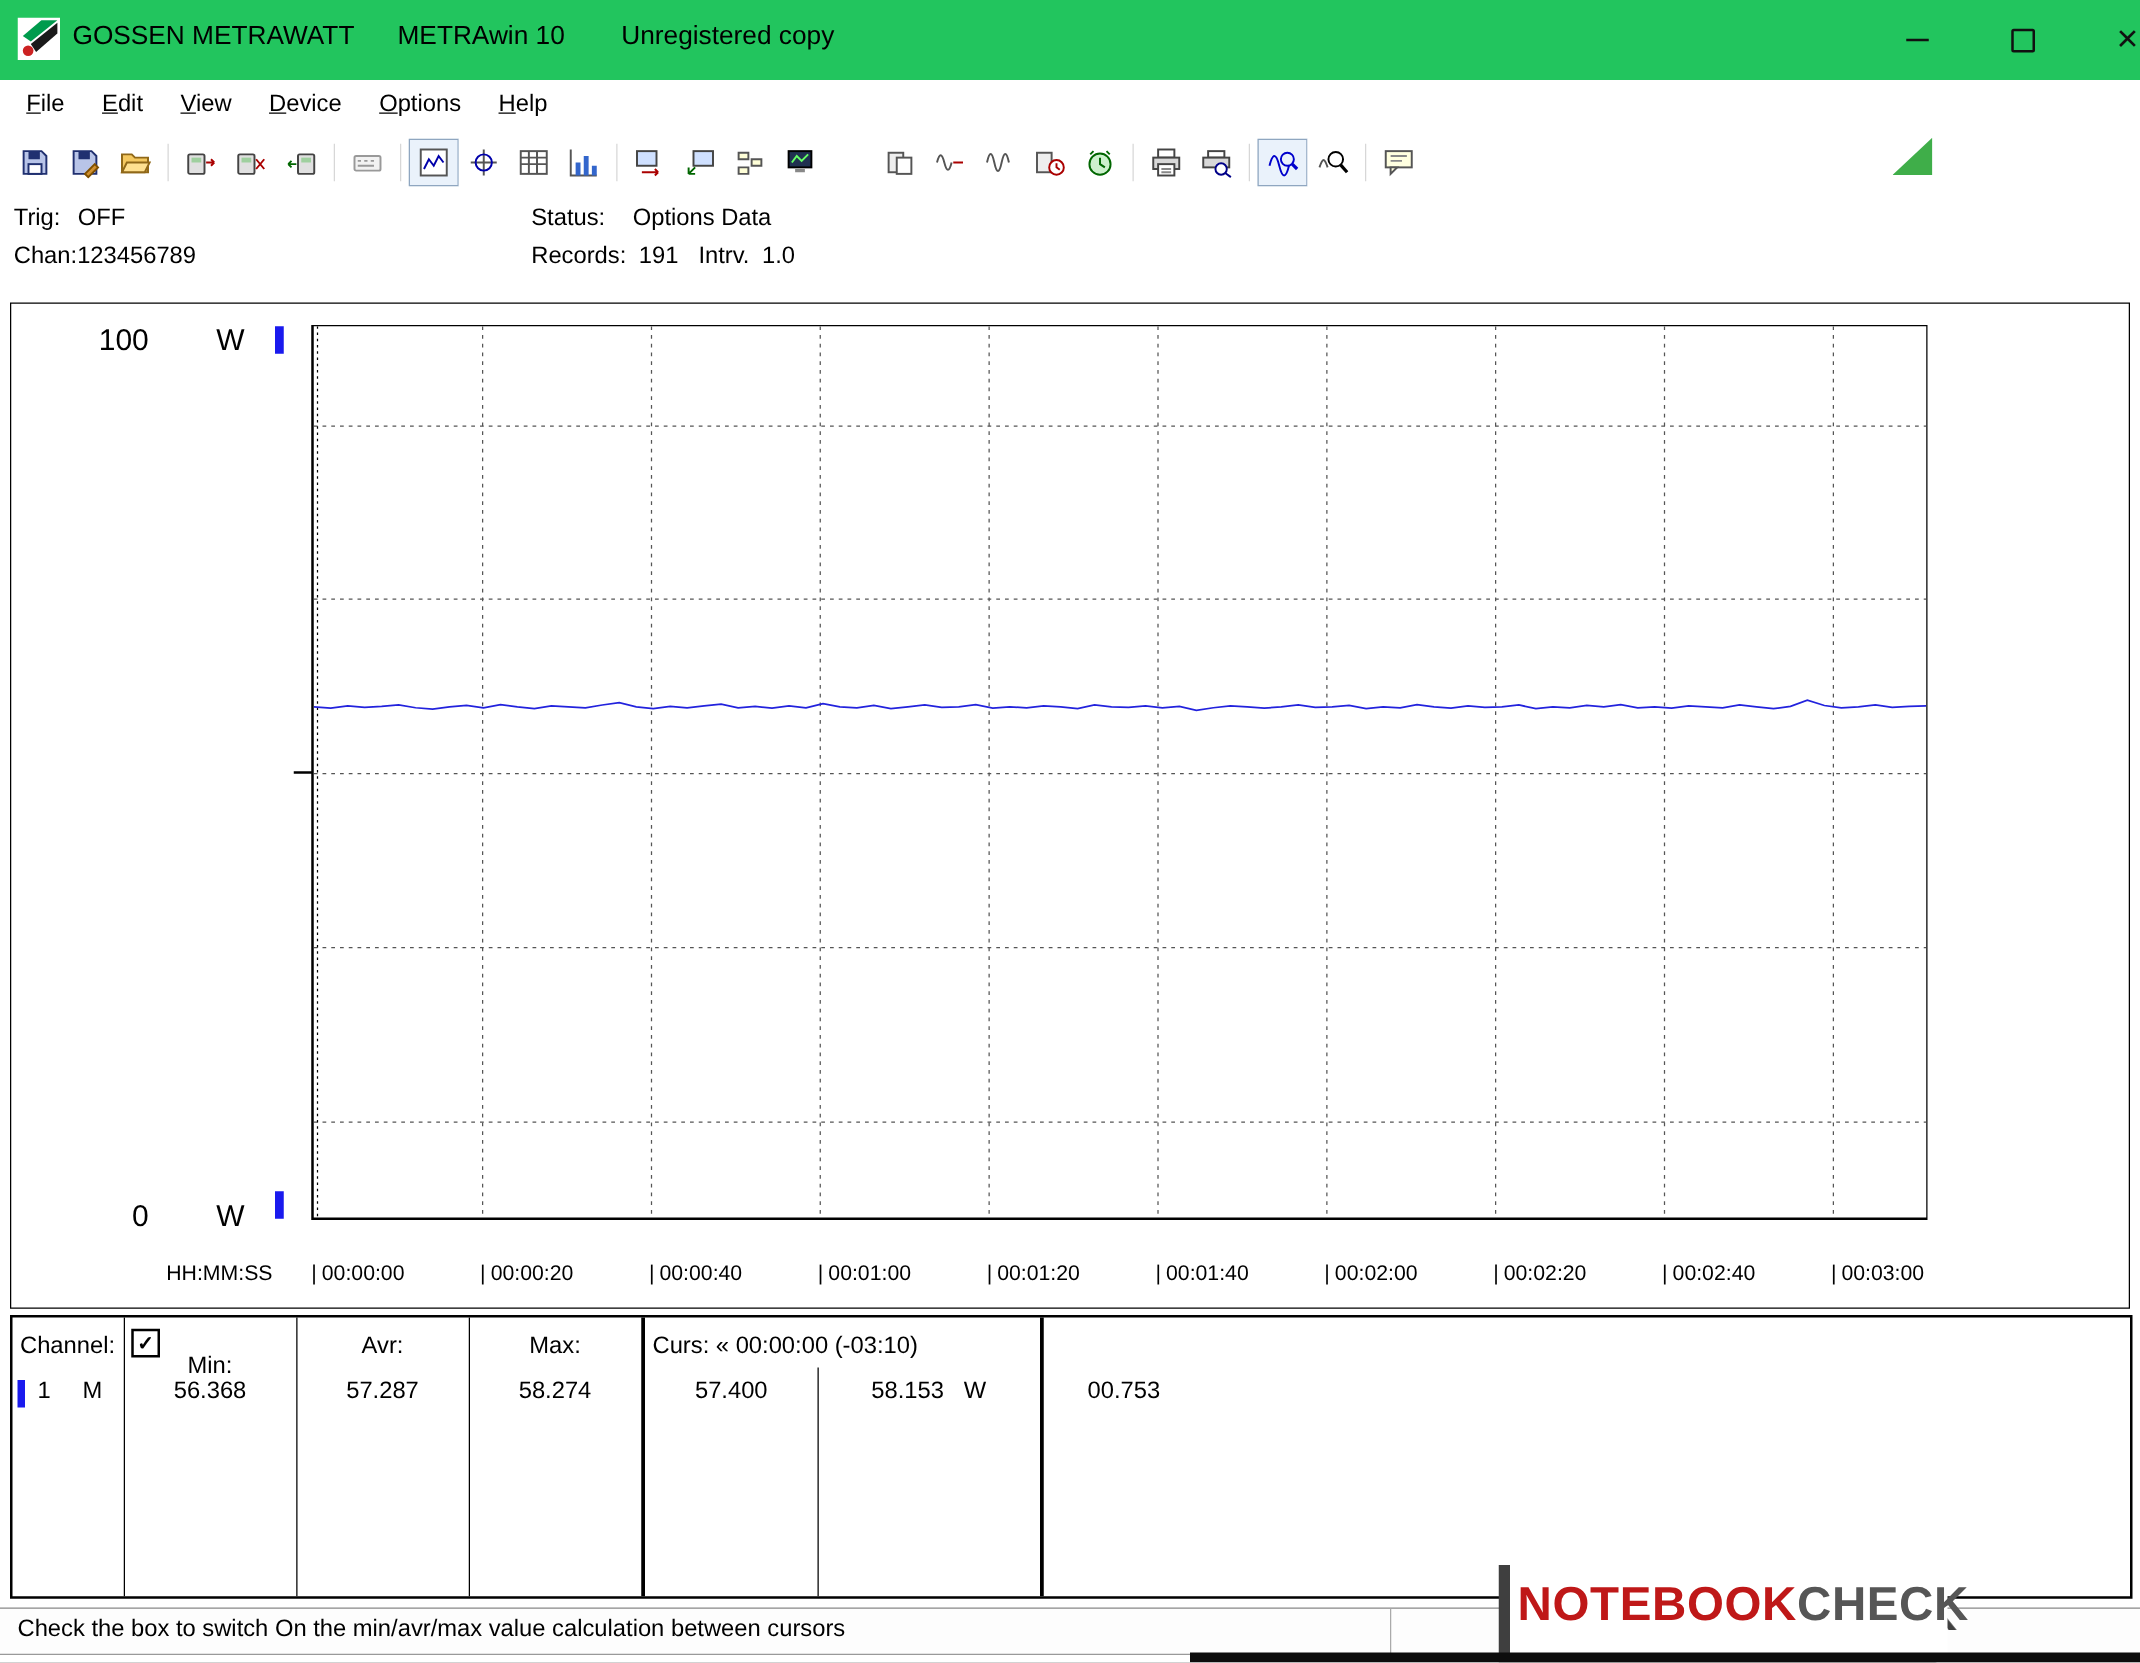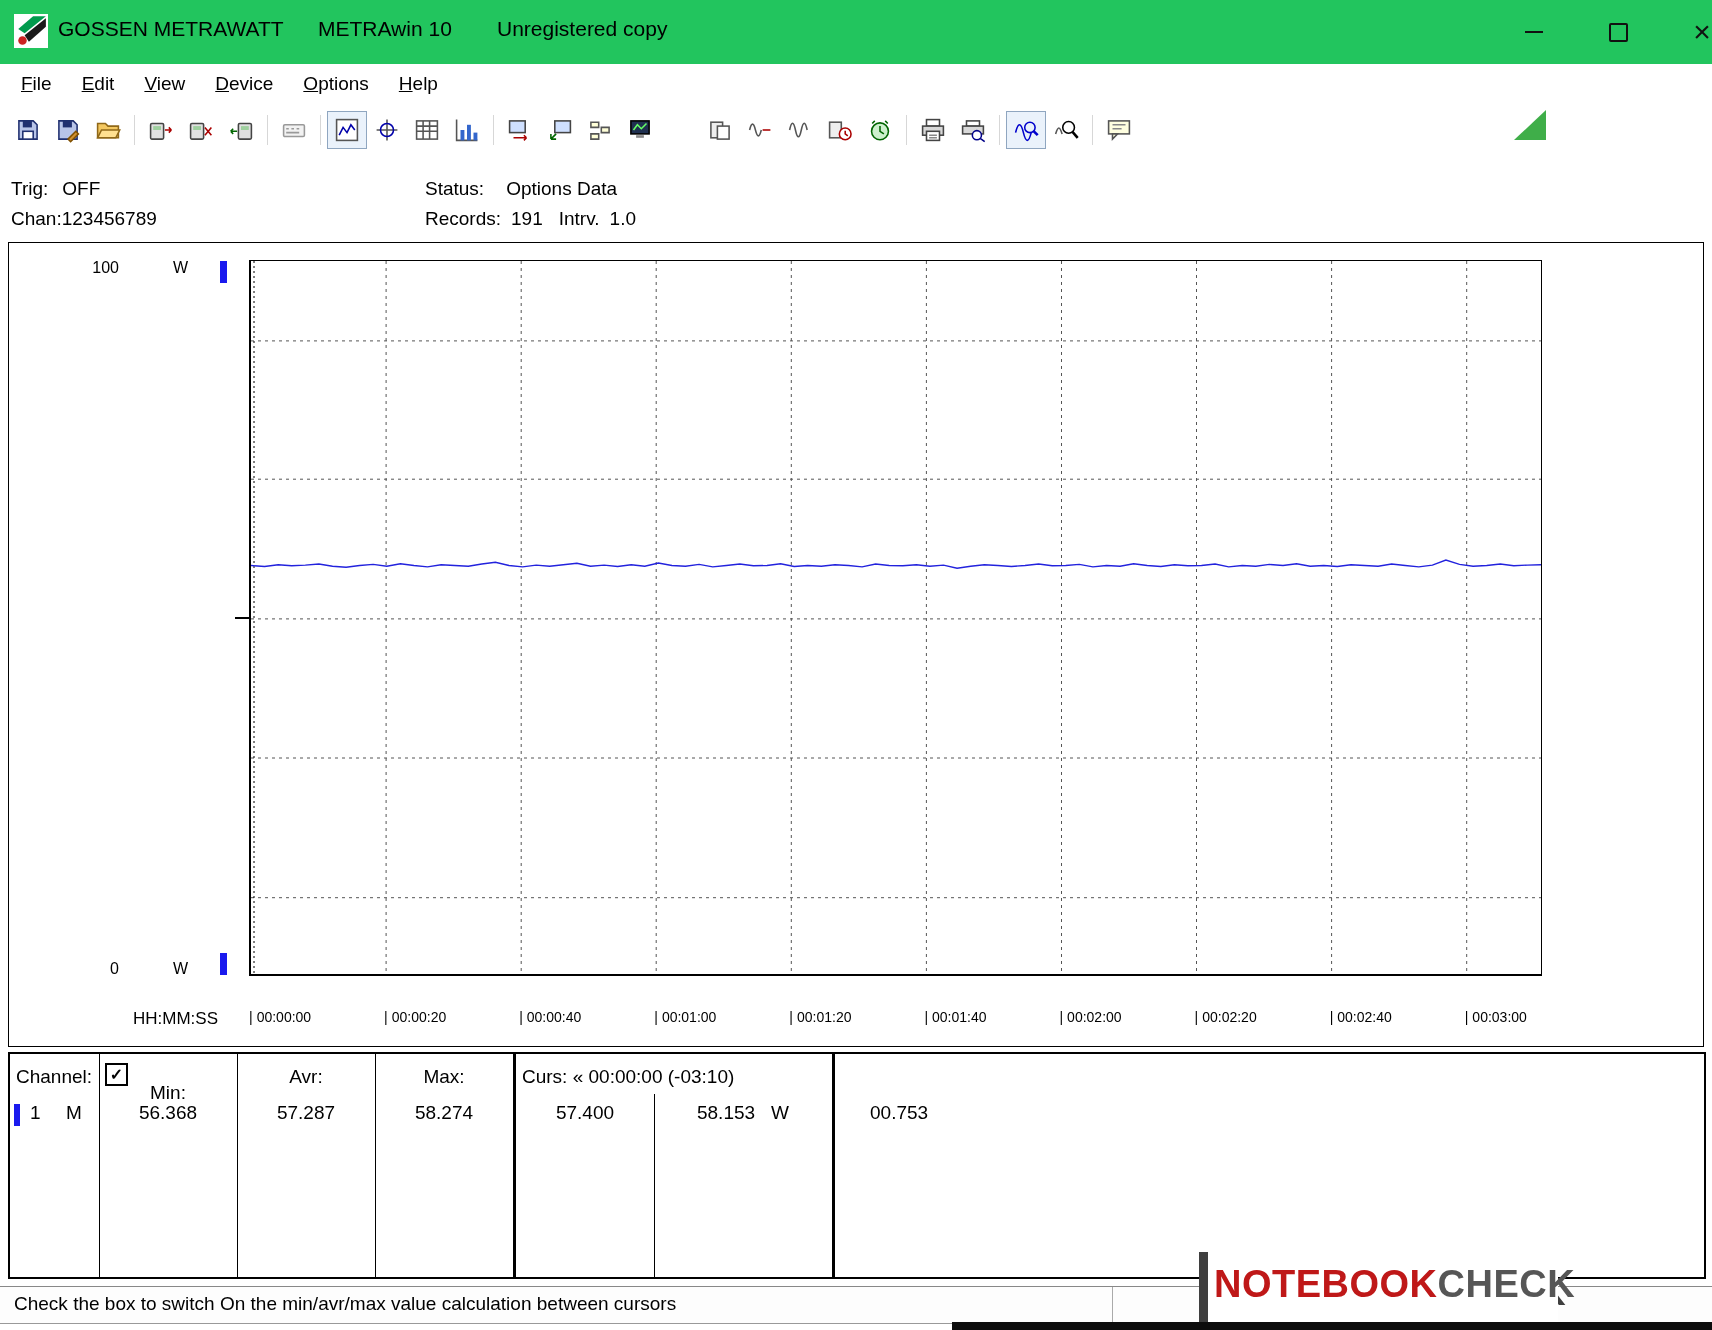--- a/index.html
+++ b/index.html
@@ -28,35 +28,35 @@
   .toolbar{position:absolute;left:0;top:104px;width:100%;height:52px;display:flex;align-items:center;padding-left:8px;}
   .tb-group{display:flex;align-items:center;}
   .tb-btn{width:40px;height:38px;background:#fff;border:1px solid transparent;display:flex;
           align-items:center;justify-content:center;padding:0;}
   .tb-btn.pressed{border:1px solid #8fa6c0;background:#eaf2fb;}
   .tb-sep{width:1px;height:30px;background:#d7d7d7;margin:0 6px;}
   .corner-triangle{position:absolute;left:1514px;top:110px;width:32px;height:30px;background:#3fae49;
                    clip-path:polygon(100% 0,100% 100%,0 100%);}
 
   
-  .info-area{position:absolute;left:0;top:172px;width:100%;height:82px;font-size:19px;text-align:right;}
+  .info-area{position:absolute;left:0;top:158px;width:100%;height:82px;font-size:19px;text-align:right;}
   .info-line{position:absolute;white-space:nowrap;}
 
   
   .chart-frame{position:absolute;left:8px;top:242px;width:1694px;height:803px;border:1px solid #000;background:#fff;}
   .plot{position:absolute;left:240px;top:17px;width:1290px;height:713px;
         border:1px solid #000;border-left:2px solid #000;border-bottom:2px solid #000;}
   .plot svg{display:block;width:100%;height:100%;}
   .grid{stroke:#555;stroke-width:1;stroke-dasharray:3 4;}
   .cursorline{stroke:#000;stroke-width:1;stroke-dasharray:2 3;}
   .trace{fill:none;stroke-width:1.4;}
-  .ylab{position:absolute;font-size:16px;white-space:nowrap;}
+  .ylab{position:absolute;font-size:24px;white-space:nowrap;}
   .chan-marker{position:absolute;width:7px;height:22px;background:#1a1aee;}
   .mid-tick{position:absolute;left:226px;top:374px;width:15px;height:2px;background:#000;}
-  .tick-label{position:absolute;top:766px;font-size:14px;white-space:nowrap;}
+  .tick-label{position:absolute;top:766px;font-size:17px;white-space:nowrap;}
   .tick-label .bar{margin-right:4px;}
   .hhmmss{position:absolute;left:124px;top:766px;font-size:17px;}
 
   
   .table-frame{position:absolute;left:8px;top:1052px;width:1694px;height:223px;border:2px solid #000;
                background:#fff;font-size:19px;}
   .vline{position:absolute;top:0;bottom:0;background:#000;}
   .th,.td{position:absolute;white-space:nowrap;}
   .center{text-align:center;}
   .checkbox{position:absolute;left:95px;top:9px;width:19px;height:19px;border:2px solid #000;

